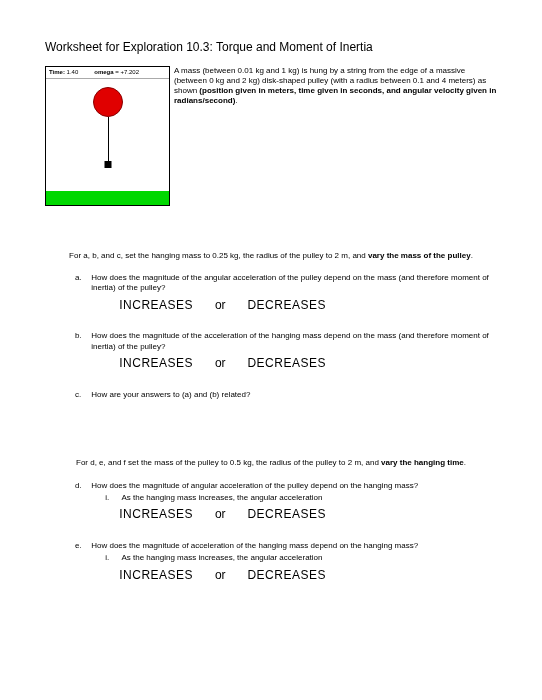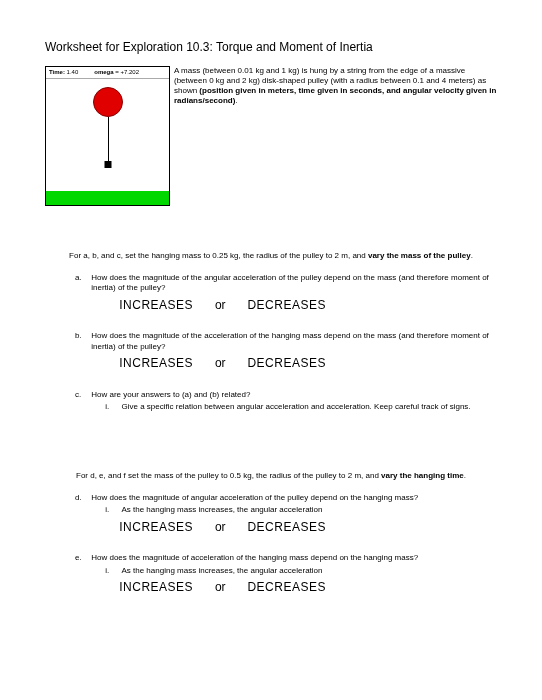--- a/index.html
+++ b/index.html
@@ -191,24 +191,20 @@
         <span class="or">or</span>
         <span>DECREASES</span>
       </div>
     </span>
   </div>
 
   <div class="question">
     <span class="q-label">c.</span>
     <span class="q-body">
       <span>How are your answers to (a) and (b) related?</span>
-      <div class="sub">
-        <span class="sub-label">i.</span>
-        <span class="sub-body">Give a specific relation between angular acceleration and acceleration. Keep careful track of signs.</span>
-      </div>
     </span>
   </div>
 
 </div>
 
 <div class="spacer"></div>
 
 <div class="section-note">
   <span>For d, e, and f set the mass of the pulley to 0.5 kg, the radius of the pulley to 2 m, and </span><b>vary the hanging time</b><span>.</span>
 </div>

